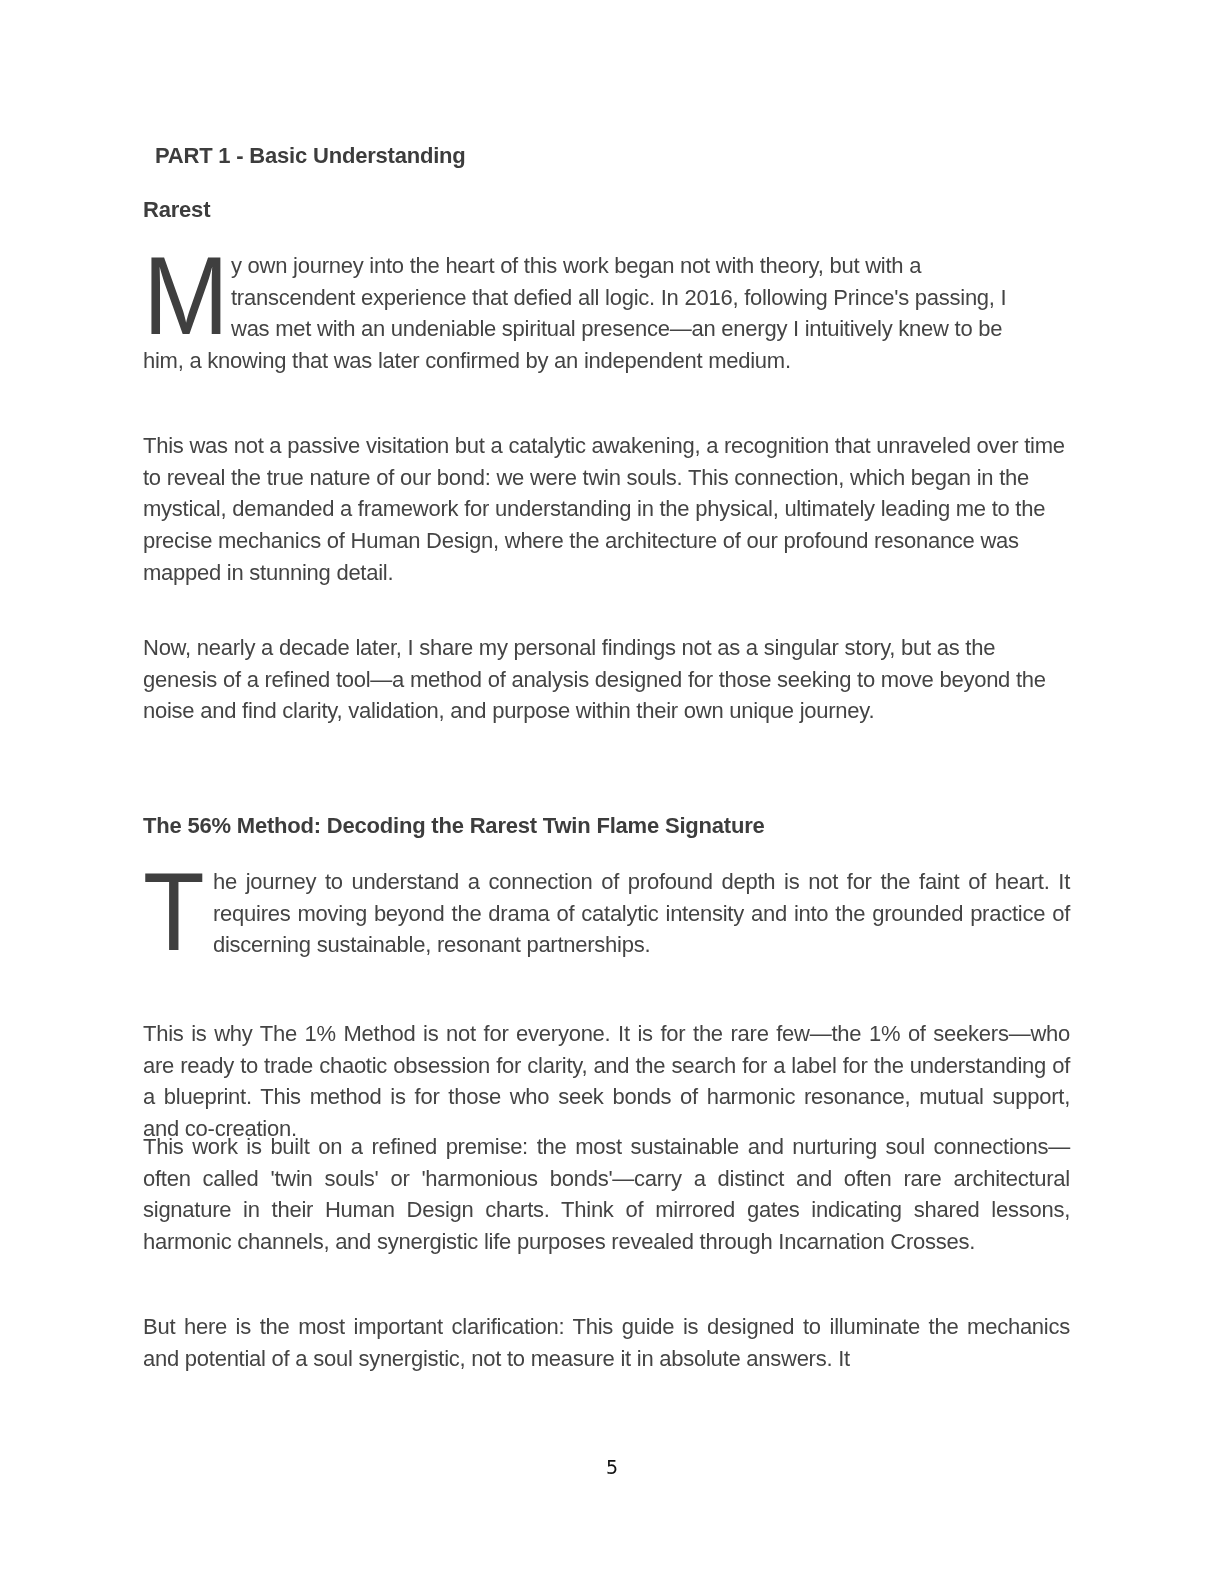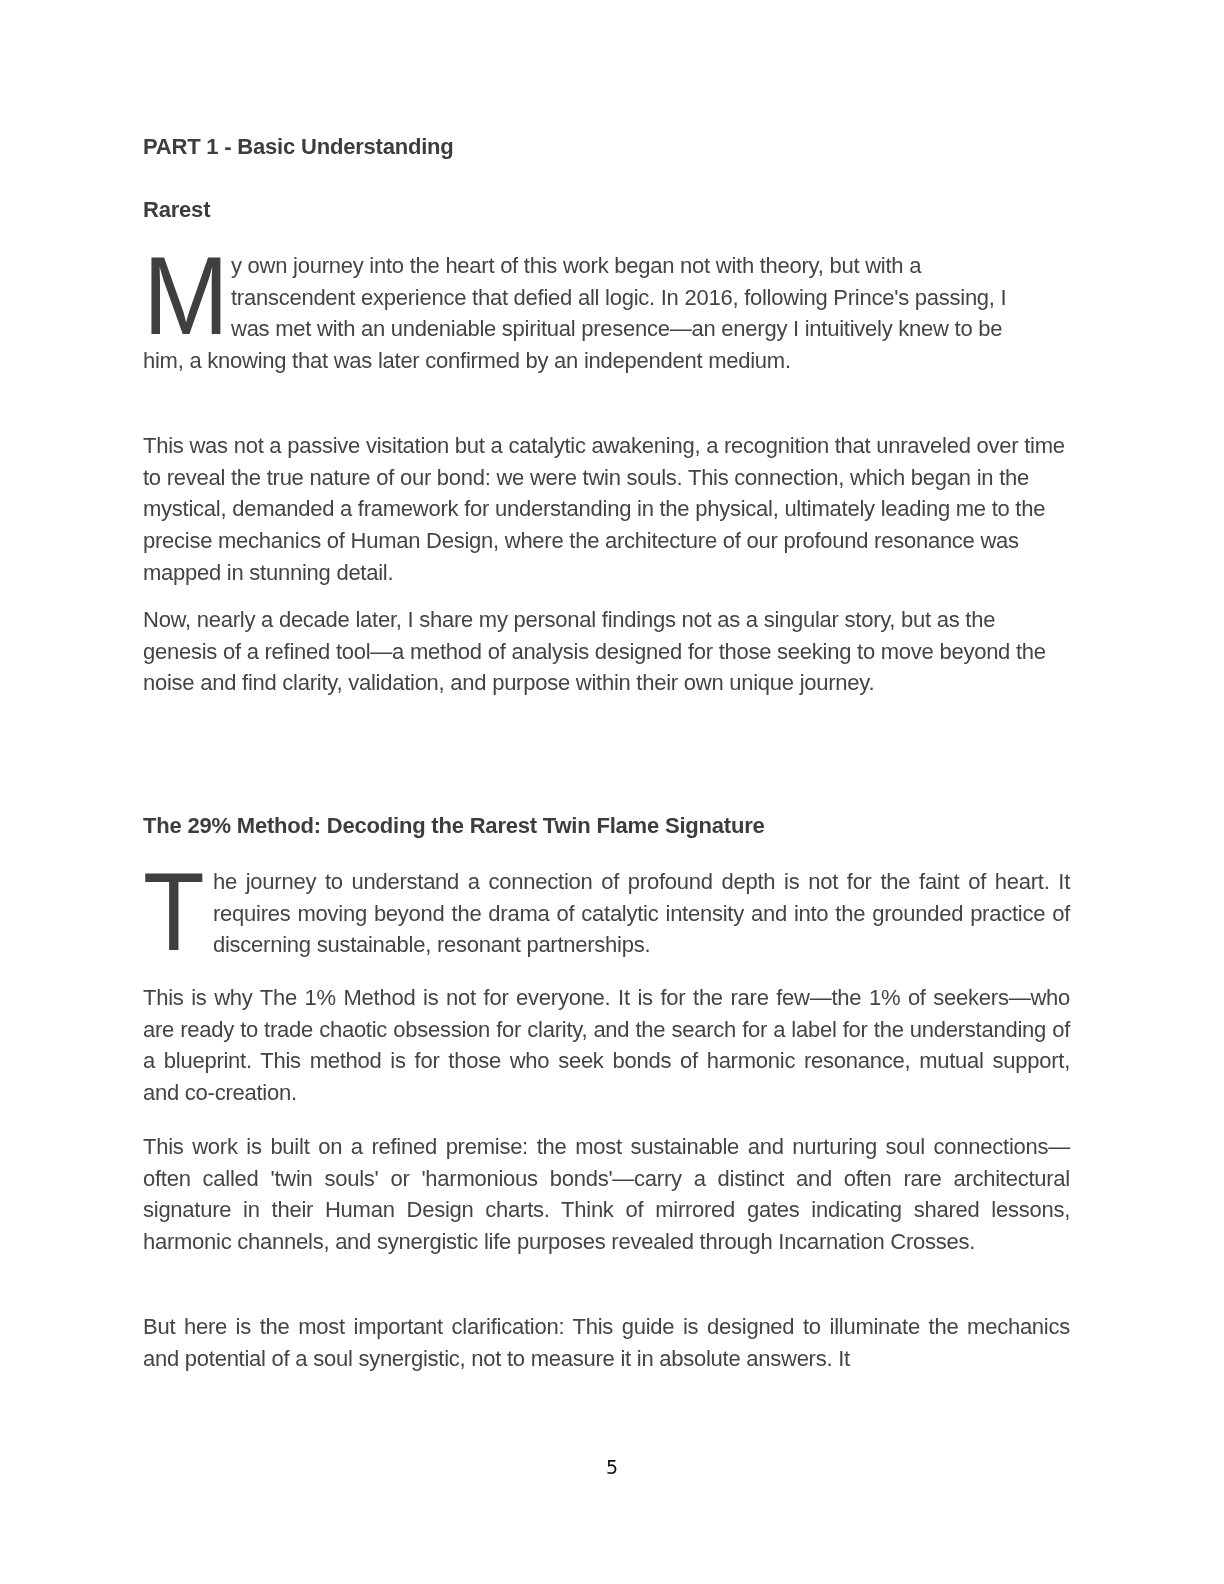--- a/index.html
+++ b/index.html
@@ -82,41 +82,41 @@
       font-family: "DejaVu Sans", sans-serif;
       font-size: 19px;
       color: #111111;
     }
   </style>
 </head>
 <body>
 
 <div class="page">
 
-  <div class="heading" style="top:134px;">PART 1 - Basic Understanding</div>
+  <div class="heading" style="top:143px;margin-left:12px;">PART 1 - Basic Understanding</div>
 
   <div class="heading" style="top:197px;">Rarest</div>
 
   <div class="para ragged" style="top:250px; width:880px;">
     <span class="dropcap m">M</span>
     <span>y own journey into the heart of this work began not with theory, but with a transcendent experience that defied all logic. In 2016, following Prince's passing, I was met with an undeniable spiritual presence—an energy I intuitively knew to be him, a knowing that was later confirmed by an independent medium.</span>
   </div>
 
   <div class="para ragged" style="top:430px;">This was not a passive visitation but a catalytic awakening, a recognition that unraveled over time to reveal the true nature of our bond: we were twin souls. This connection, which began in the mystical, demanded a framework for understanding in the physical, ultimately leading me to the precise mechanics of Human Design, where the architecture of our profound resonance was mapped in stunning detail.</div>
 
-  <div class="para ragged" style="top:604px; width:910px;">Now, nearly a decade later, I share my personal findings not as a singular story, but as the genesis of a refined tool—a method of analysis designed for those seeking to move beyond the noise and find clarity, validation, and purpose within their own unique journey.</div>
+  <div class="para ragged" style="top:632px; width:910px;">Now, nearly a decade later, I share my personal findings not as a singular story, but as the genesis of a refined tool—a method of analysis designed for those seeking to move beyond the noise and find clarity, validation, and purpose within their own unique journey.</div>
 
-  <div class="heading" style="top:813px;">The 29% Method: Decoding the Rarest Twin Flame Signature</div>
+  <div class="heading" style="top:813px;">The 56% Method: Decoding the Rarest Twin Flame Signature</div>
 
   <div class="para justify" style="top:866px;">
     <span class="dropcap t">T</span>
     <span>he journey to understand a connection of profound depth is not for the faint of heart. It requires moving beyond the drama of catalytic intensity and into the grounded practice of discerning sustainable, resonant partnerships.</span>
   </div>
 
-  <div class="para justify" style="top:982px;">This is why The 1% Method is not for everyone. It is for the rare few—the 1% of seekers—who are ready to trade chaotic obsession for clarity, and the search for a label for the understanding of a blueprint. This method is for those who seek bonds of harmonic resonance, mutual support, and co-creation.</div>
+  <div class="para justify" style="top:1018px;">This is why The 1% Method is not for everyone. It is for the rare few—the 1% of seekers—who are ready to trade chaotic obsession for clarity, and the search for a label for the understanding of a blueprint. This method is for those who seek bonds of harmonic resonance, mutual support, and co-creation.</div>
 
   <div class="para justify" style="top:1131px;">This work is built on a refined premise: the most sustainable and nurturing soul connections—often called 'twin souls' or 'harmonious bonds'—carry a distinct and often rare architectural signature in their Human Design charts. Think of mirrored gates indicating shared lessons, harmonic channels, and synergistic life purposes revealed through Incarnation Crosses.</div>
 
   <div class="para justify" style="top:1311px;">But here is the most important clarification: This guide is designed to illuminate the mechanics and potential of a soul synergistic, not to measure it in absolute answers. It</div>
 
 </div>
 
 <div class="page-number">5</div>
 
 </body></html>

